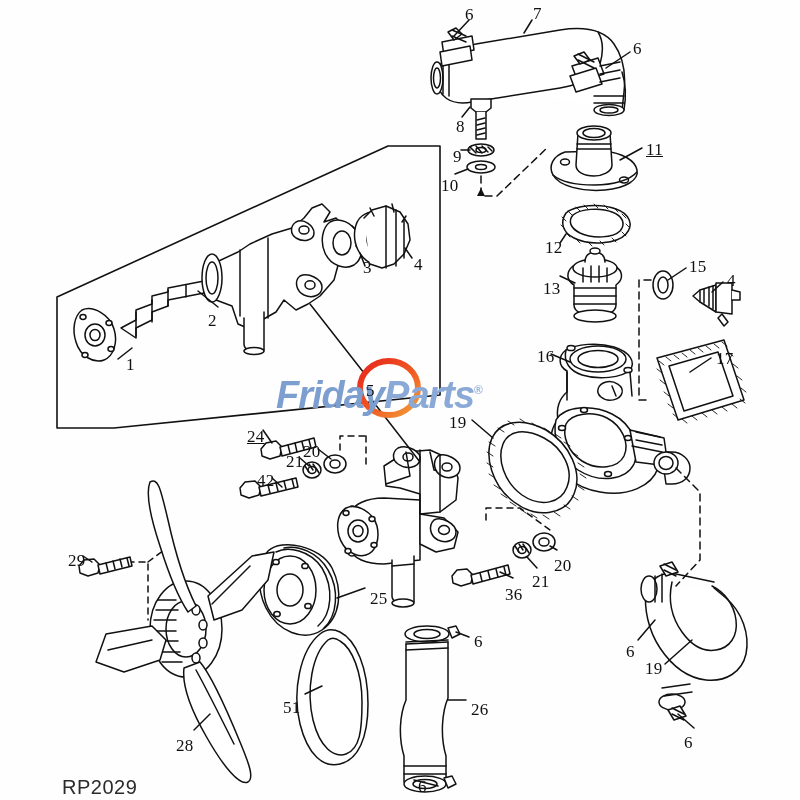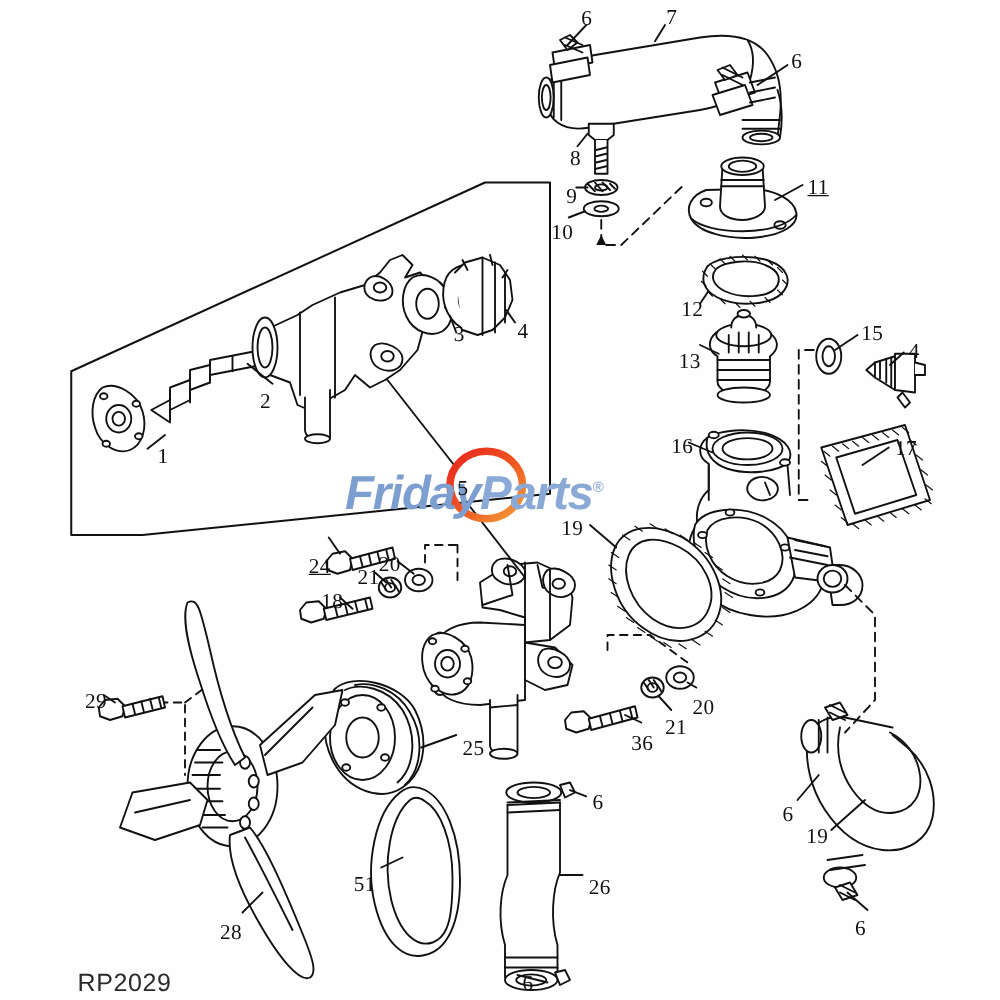--- a/index.html
+++ b/index.html
@@ -468,24 +468,24 @@
       <div class="callout" style="left: 453px; top: 148px;">9</div>
       <div class="callout" style="left: 441px; top: 177px;">10</div>
       <div class="callout" style="left: 646px; top: 141px; text-decoration: underline;">11</div>
       <div class="callout" style="left: 545px; top: 239px;">12</div>
       <div class="callout" style="left: 543px; top: 280px;">13</div>
       <div class="callout" style="left: 689px; top: 258px;">15</div>
       <div class="callout" style="left: 727px; top: 272px;">4</div>
       <div class="callout" style="left: 537px; top: 348px;">16</div>
       <div class="callout" style="left: 716px; top: 350px;">17</div>
       <div class="callout" style="left: 449px; top: 414px;">19</div>
-      <div class="callout" style="left: 247px; top: 444px; text-decoration: underline;">24</div>
+      <div class="callout" style="left: 247px; top: 428px; text-decoration: underline;">24</div>
       <div class="callout" style="left: 303px; top: 443px;">20</div>
       <div class="callout" style="left: 286px; top: 453px;">21</div>
-      <div class="callout" style="left: 257px; top: 472px;">18</div>
+      <div class="callout" style="left: 257px; top: 472px;">42</div>
       <div class="callout" style="left: 68px; top: 552px;">29</div>
       <div class="callout" style="left: 370px; top: 590px;">25</div>
       <div class="callout" style="left: 554px; top: 557px;">20</div>
       <div class="callout" style="left: 532px; top: 573px;">21</div>
       <div class="callout" style="left: 505px; top: 586px;">36</div>
       <div class="callout" style="left: 283px; top: 699px;">51</div>
       <div class="callout" style="left: 176px; top: 737px;">28</div>
       <div class="callout" style="left: 471px; top: 701px;">26</div>
       <div class="callout" style="left: 474px; top: 633px;">6</div>
       <div class="callout" style="left: 418px; top: 778px;">6</div>

